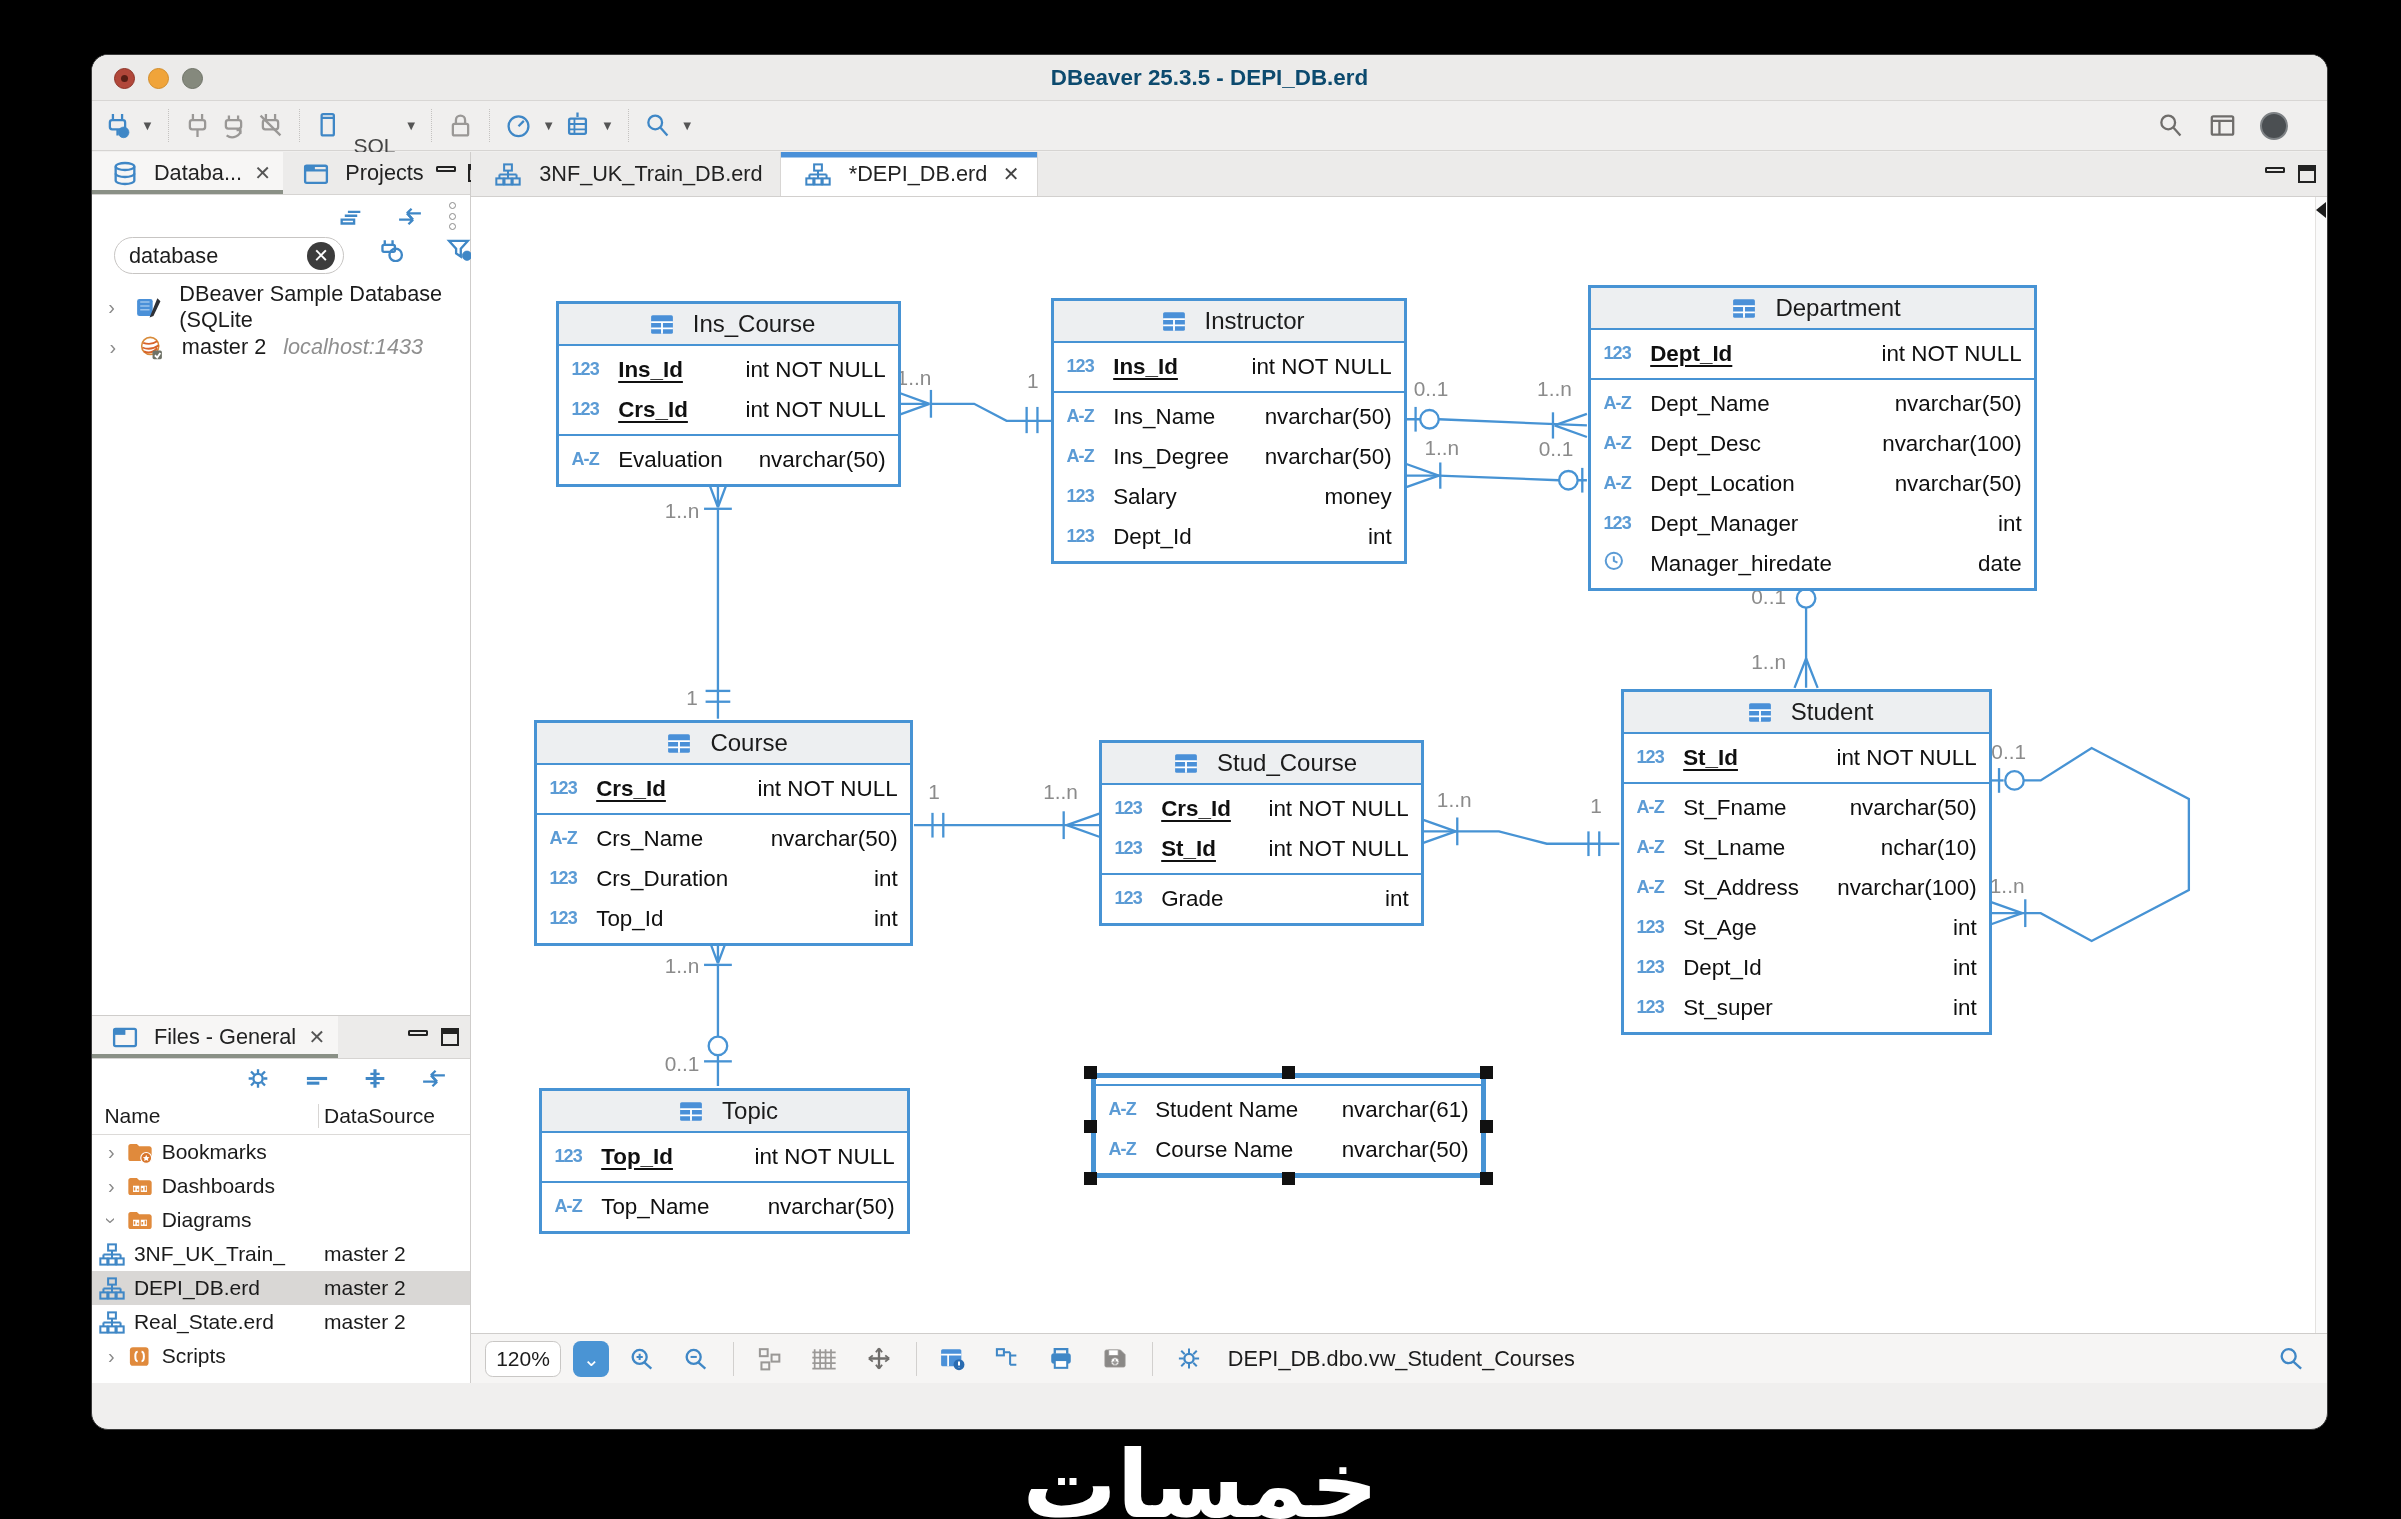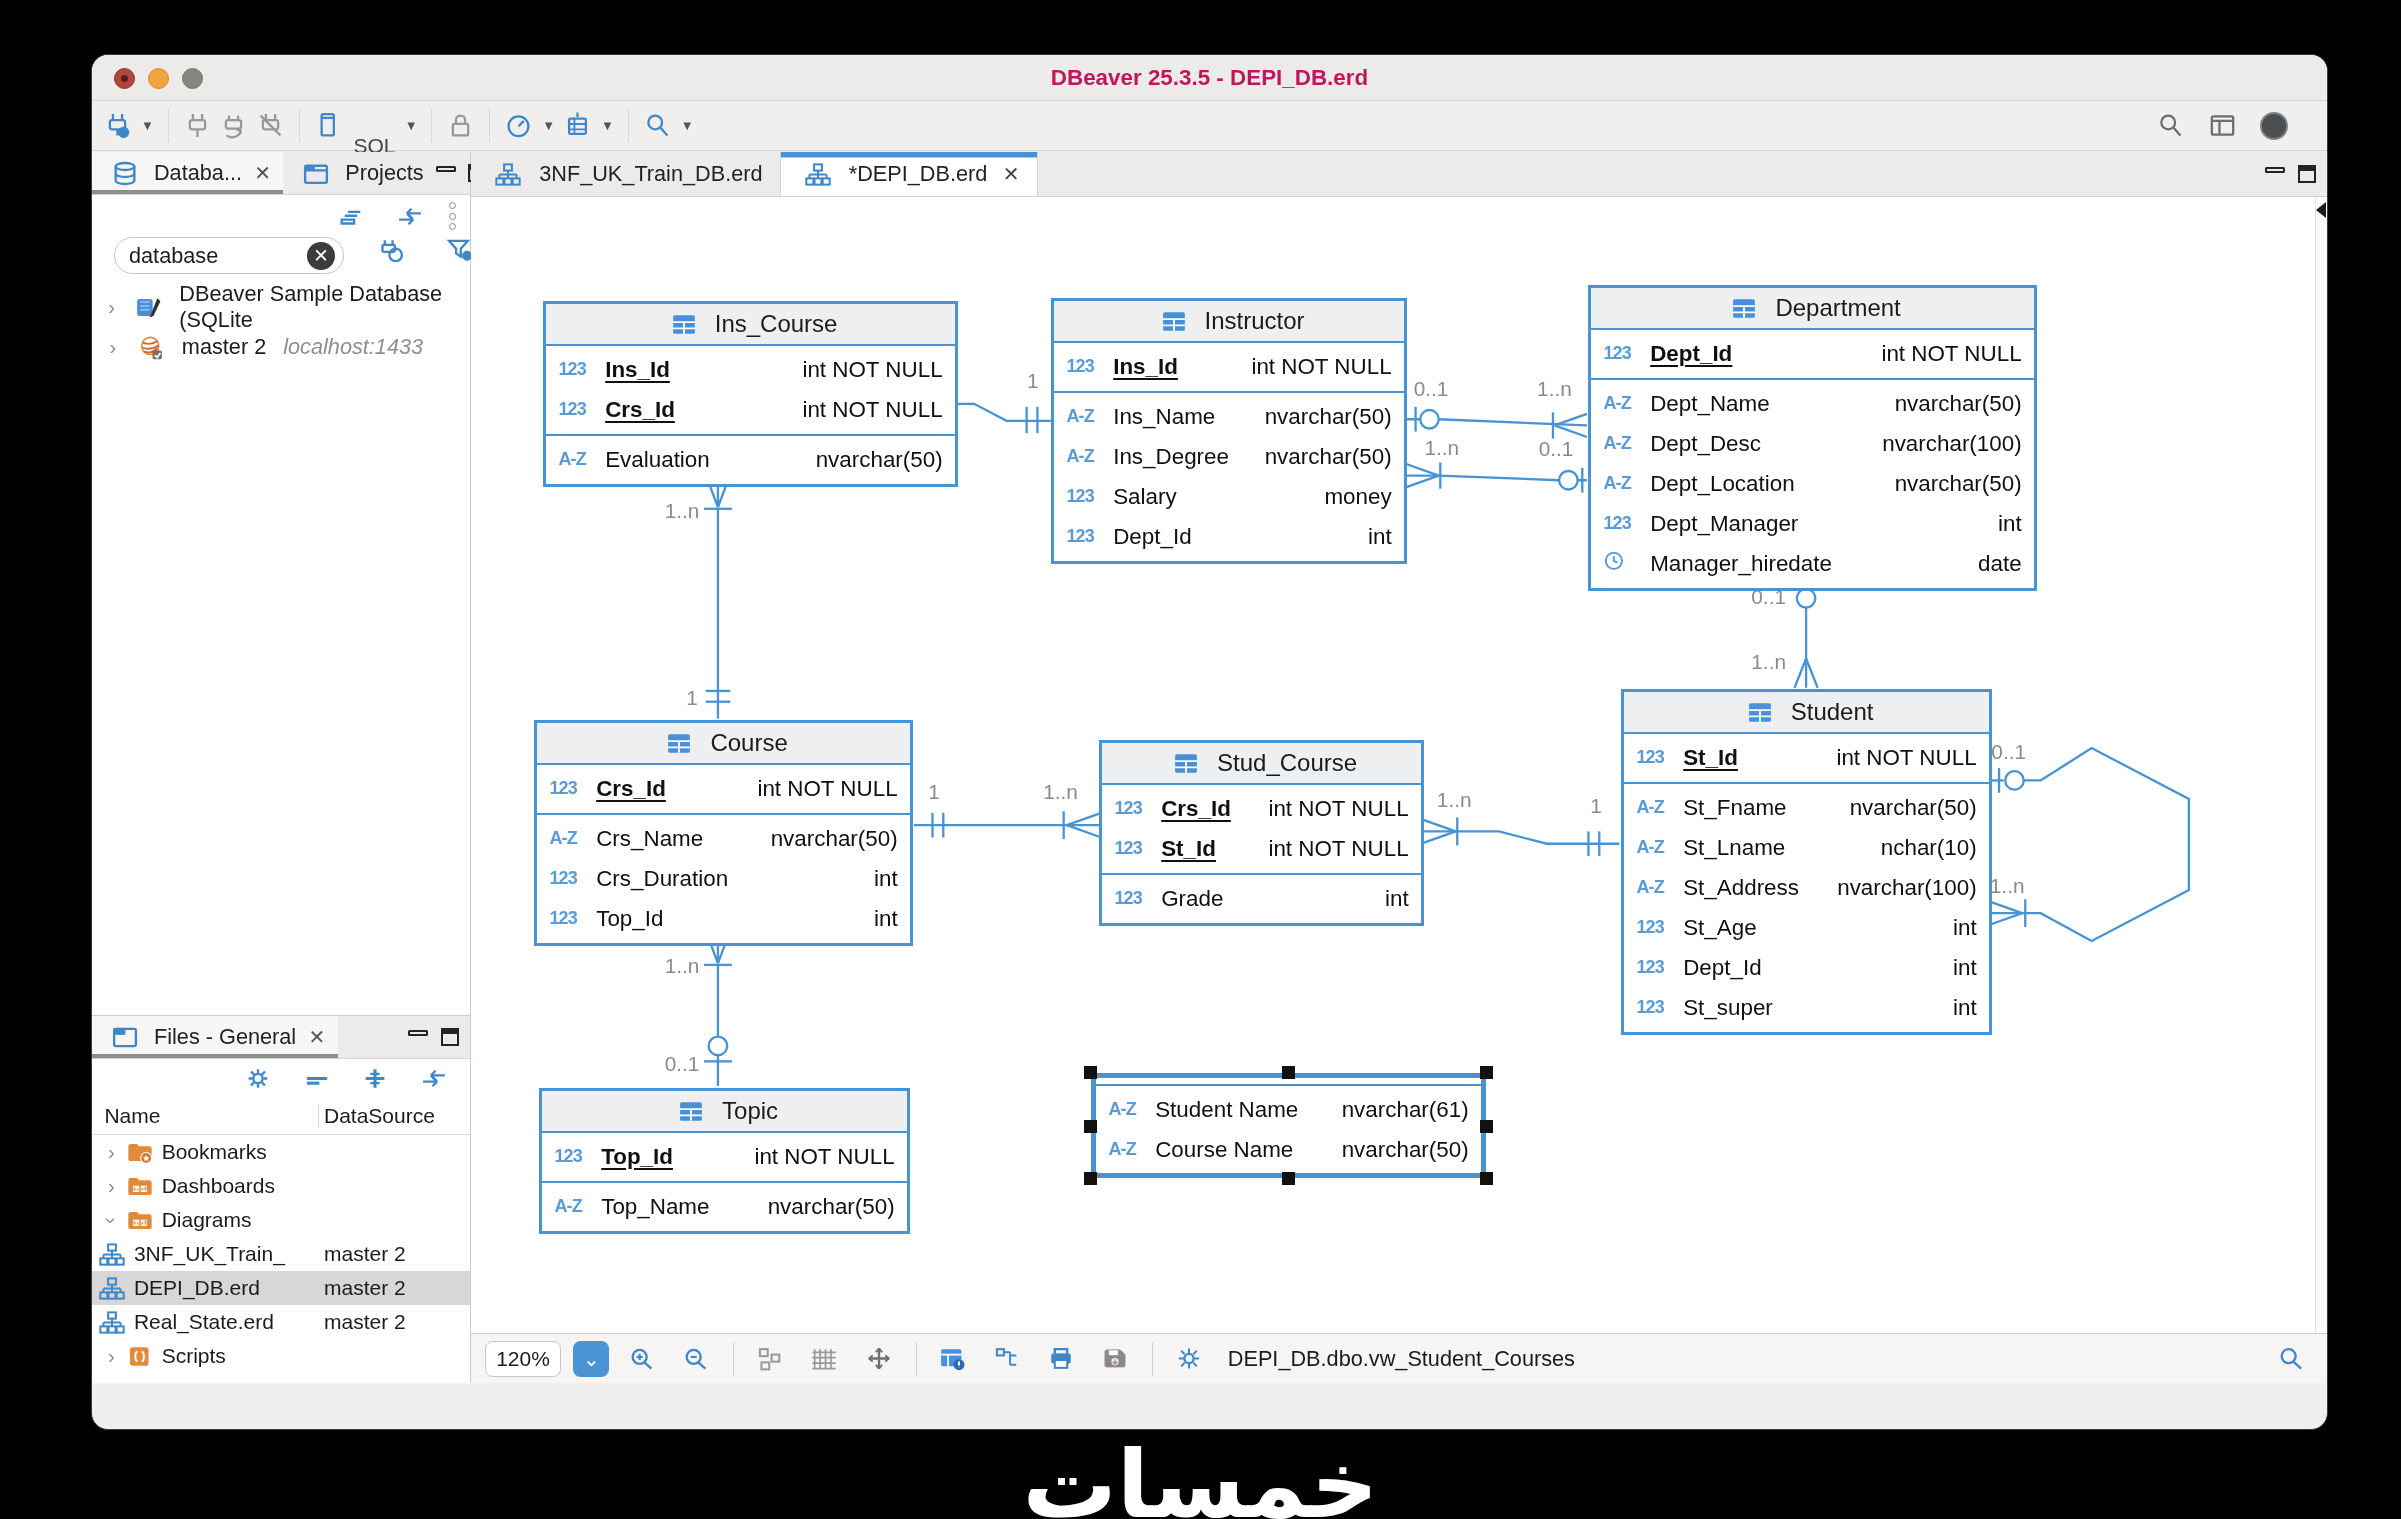--- a/index.html
+++ b/index.html
@@ -5,21 +5,21 @@
   * { margin:0; padding:0; box-sizing:border-box; }
   html,body { width:2401px; height:1519px; background:#000; font-family:"Liberation Sans","DejaVu Sans",sans-serif; }
   .stage { position:relative; width:2401px; height:1519px; overflow:hidden; }
 
   
   .mac-window { position:absolute; left:91px; top:54px; width:2237px; height:1376px;
     background:#f0efee; border-radius:17px; overflow:hidden; border:0.8px solid #3a3a3a; }
 
   .titlebar { position:relative; height:46px; background:#ecebea; border-bottom:0.8px solid #d8d6d4;
     display:flex; align-items:center; justify-content:center; }
-  .title { font-size:22.4px; font-weight:700; color:#be185d; }
+  .title { font-size:22.4px; font-weight:700; color:#0c4a6e; }
   .traffic { position:absolute; left:21.7px; top:13px; display:flex; gap:13px; }
   .tl { width:21px; height:21px; border-radius:50%; }
   .tl.red{ background:#b1473a; border:0.8px solid #8d3327; position:relative;}
   .tl.red::after{content:"";position:absolute;left:6.2px;top:6.2px;width:7px;height:7px;border-radius:50%;background:#571e15;}
   .tl.yellow{ background:#f0a43a; border:0.8px solid #d18c2a;}
   .tl.green{ background:#85897d; border:0.8px solid #6f7368;}
 
   
   .toolbar { height:50px; background:#f0efee; border-bottom:0.8px solid #d6d4d2;
     display:flex; align-items:center; padding:0 10.8px; gap:7.7px; }
@@ -539,21 +539,21 @@
                 <line x1="1978" y1="740" x2="1978" y2="772"></line>
                 <circle cx="1998" cy="756" r="12"></circle>
             <path d="M2010 756 L2032 756 L2098 714 L2224 780 L2224 898 L2098 964 L2032 928 L1966 928"></path>
             <path d="M2008 928 L1966 913 M2008 928 L1966 943"></path>
                 <line x1="2012" y1="910" x2="2012" y2="946"></line>
             <text x="1968" y="728">0..1</text>
             <text x="1966" y="902">1..n</text>
           </g>
         </svg>
 
-        <div class="tbl" style="left:72px;top:104px;width:415px">
+        <div class="tbl" style="left:85px;top:104px;width:345px">
           <div class="hd">
             <svg class="ficon" viewBox="0 0 36 32">
                   <rect x="4" y="4" width="28" height="24" rx="2" fill="#4a90d8"></rect>
                   <path d="M4 13h28M18 13v15M4 21h28" stroke="#fff" stroke-width="2.4"></path>
                 </svg>
             <span>Ins_Course</span>
           </div>
           <div class="sec pk">
             <div class="row pkrow">
                   <span class="dt">123</span>

